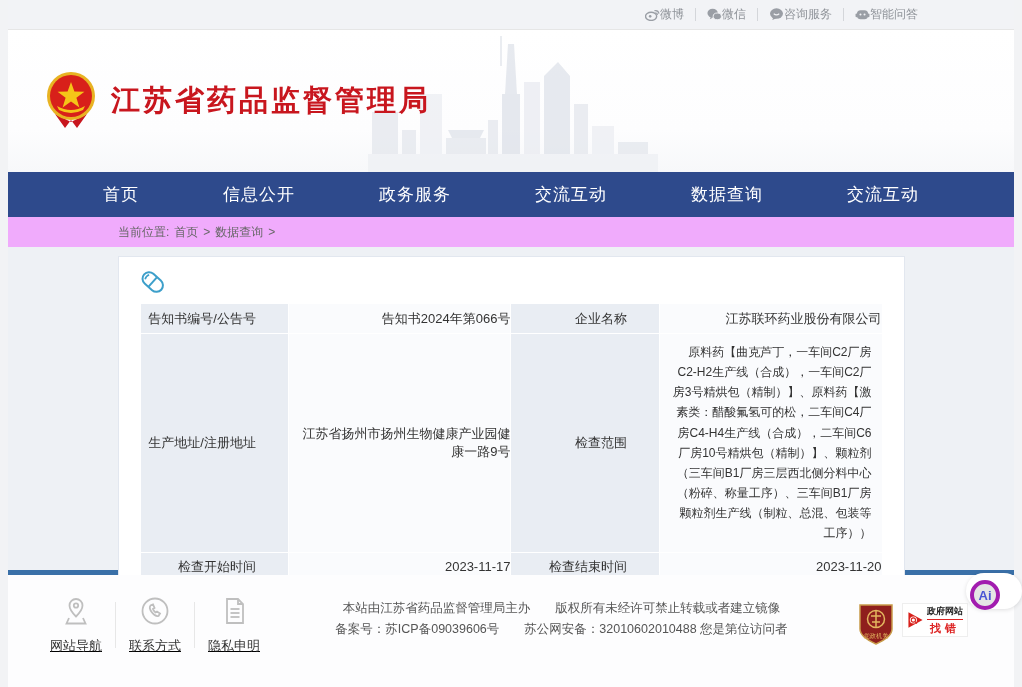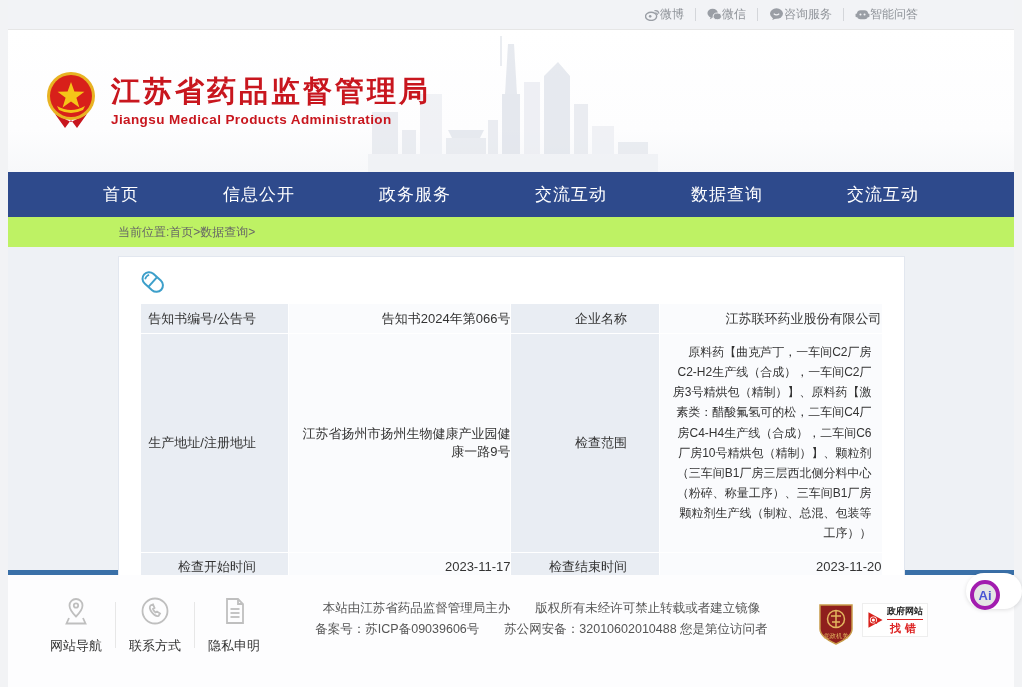--- a/index.html
+++ b/index.html
@@ -21,47 +21,47 @@
   .emblem { width:52px; height:60px; margin-right:14px; }
   .brand-text .cn { font-size:29px; font-weight:bold; color:#c8161e; letter-spacing:3px; line-height:34px; }
   .brand-text .en { font-size:13.5px; font-weight:bold; color:#c8161e; letter-spacing:.4px; margin-top:4px; }
 
   
   .nav { height:45px; background:#2e4a8c; display:flex; justify-content:space-between;
     align-items:center; padding:0 95px; }
   .nav a { color:#fff; font-size:17px; text-decoration:none; line-height:45px; letter-spacing:1px; }
 
   
-  .breadcrumb { height:30px; background:#bef264; display:flex; align-items:center;
-    padding-left:110px; font-size:12px; color:#666; }
+  .breadcrumb { height:30px; background:#f0abfc; display:flex; align-items:center;
+    padding-left:110px; font-size:12px; color:#666; gap:5px; }
   .breadcrumb a { color:#666; text-decoration:none; }
 
   
   .content { height:323px; background:#eef1f5; }
   .card { width:787px; margin:0 auto; position:relative; top:9px; background:#fff;
     border:1px solid #e2e7ef; padding:12px 21px 14px; }
   .pill-wrap { height:34px; }
   .pill-icon { transform:rotate(-8deg); display:inline-block; }
   table.detail { width:100%; border-collapse:collapse; border:1px solid #e6ebf2; table-layout:fixed; }
   table.detail td { border:1px solid #ffffff; font-size:13px; color:#333; vertical-align:middle; }
   td.lbl { background:#e9edf3; text-align:right; padding-right:32px; width:20%; }
   td.val { background:#fafbfd; text-align:right; padding-left:12px; width:30%; }
   td.val.scope { font-size:12px; line-height:1.68; padding:8px 10px 8px 12px; }
   tr.h-r1 { height:30px; } tr.h-r2 { height:115px; } tr.h-r3 { height:29px; }
   tr.h-r4 { height:29px; } tr.h-r5 { height:27px; } tr.h-r6 { height:25px; }
 
   
   .footer-bar { height:5px; background:#3a70a8; }
   .footer { height:112px; background:#fdfdfe; position:relative; padding-top:21px; display:flex; }
   .quick-links { display:flex; align-items:center; margin-left:37px; height:58px; }
-  .ql-item { width:62px; text-align:center; cursor:pointer; }
+  .ql-item { width:62px; text-align:center; cursor:pointer;text-decoration:underline; }
   .ql-item .ql-label { font-size:13px; color:#333; margin-top:7px; white-space:nowrap; }
   .ql-sep { width:1px; height:46px; background:#e7e7e7; margin:0 8px; }
   .footer-center { flex:1; text-align:center; font-size:12.5px; color:#555; line-height:21px; padding-top:2px; }
-  .footer-badges { display:flex; align-items:flex-start; gap:8px; margin-right:86px; padding-top:7px; }
+  .footer-badges { display:flex; align-items:flex-start; gap:8px; margin-right:46px; padding-top:7px; }
   .zc-badge { width:66px; height:34px; background:#fff; border:1px solid #eee; display:flex; align-items:center; padding:2px 4px; }
   .zc-text { margin-left:3px; text-align:center; }
   .zc-l1 { font-size:9px; font-weight:bold; color:#222; border-bottom:1px solid #d22; padding-bottom:1px; white-space:nowrap; }
   .zc-l2 { font-size:11px; font-weight:bold; color:#d22; letter-spacing:4px; margin-top:1px; }
   .ai-pill { position:absolute; right:-8px; top:-2px; width:56px; height:36px;
     background:#fff; border-radius:18px; box-shadow:0 1px 4px rgba(0,0,0,.12); }
   .ai-btn { position:absolute; right:14px; top:5px; width:30px; height:30px; border-radius:50%;
     background:#e5e5e5; border:4px solid #a21caf; color:#4956d4; font-weight:bold; font-size:13px;
     display:flex; align-items:center; justify-content:center; cursor:pointer; }
 </style>
@@ -142,21 +142,20 @@
     <div class="brand">
       <svg class="emblem" viewBox="0 0 52 60">
         <polygon points="10,44 20,58 26,50 32,58 42,44 26,52" fill="#c8161e"></polygon>
         <circle cx="26" cy="26" r="24" fill="#e8b322"></circle>
         <circle cx="26" cy="26" r="21" fill="#d8201a"></circle>
         <polygon points="26,12 29.4,21.6 39.4,21.8 31.4,27.8 34.4,37.4 26,31.6 17.6,37.4 20.6,27.8 12.6,21.8 22.6,21.6" fill="#f5c518"></polygon>
         <path d="M12 36 q14 8 28 0 l-2 4 q-12 6 -24 0 Z" fill="#f5c518"></path>
       </svg>
       <div class="brand-text">
         <div class="cn">江苏省药品监督管理局</div>
-        <div class="en">Jiangsu Medical Products Administration</div>
       </div>
     </div>
   </div>
 
   <div class="nav">
     <a href="#">首页</a>
     <a href="#">信息公开</a>
     <a href="#">政务服务</a>
     <a href="#">交流互动</a>
     <a href="#">数据查询</a>

